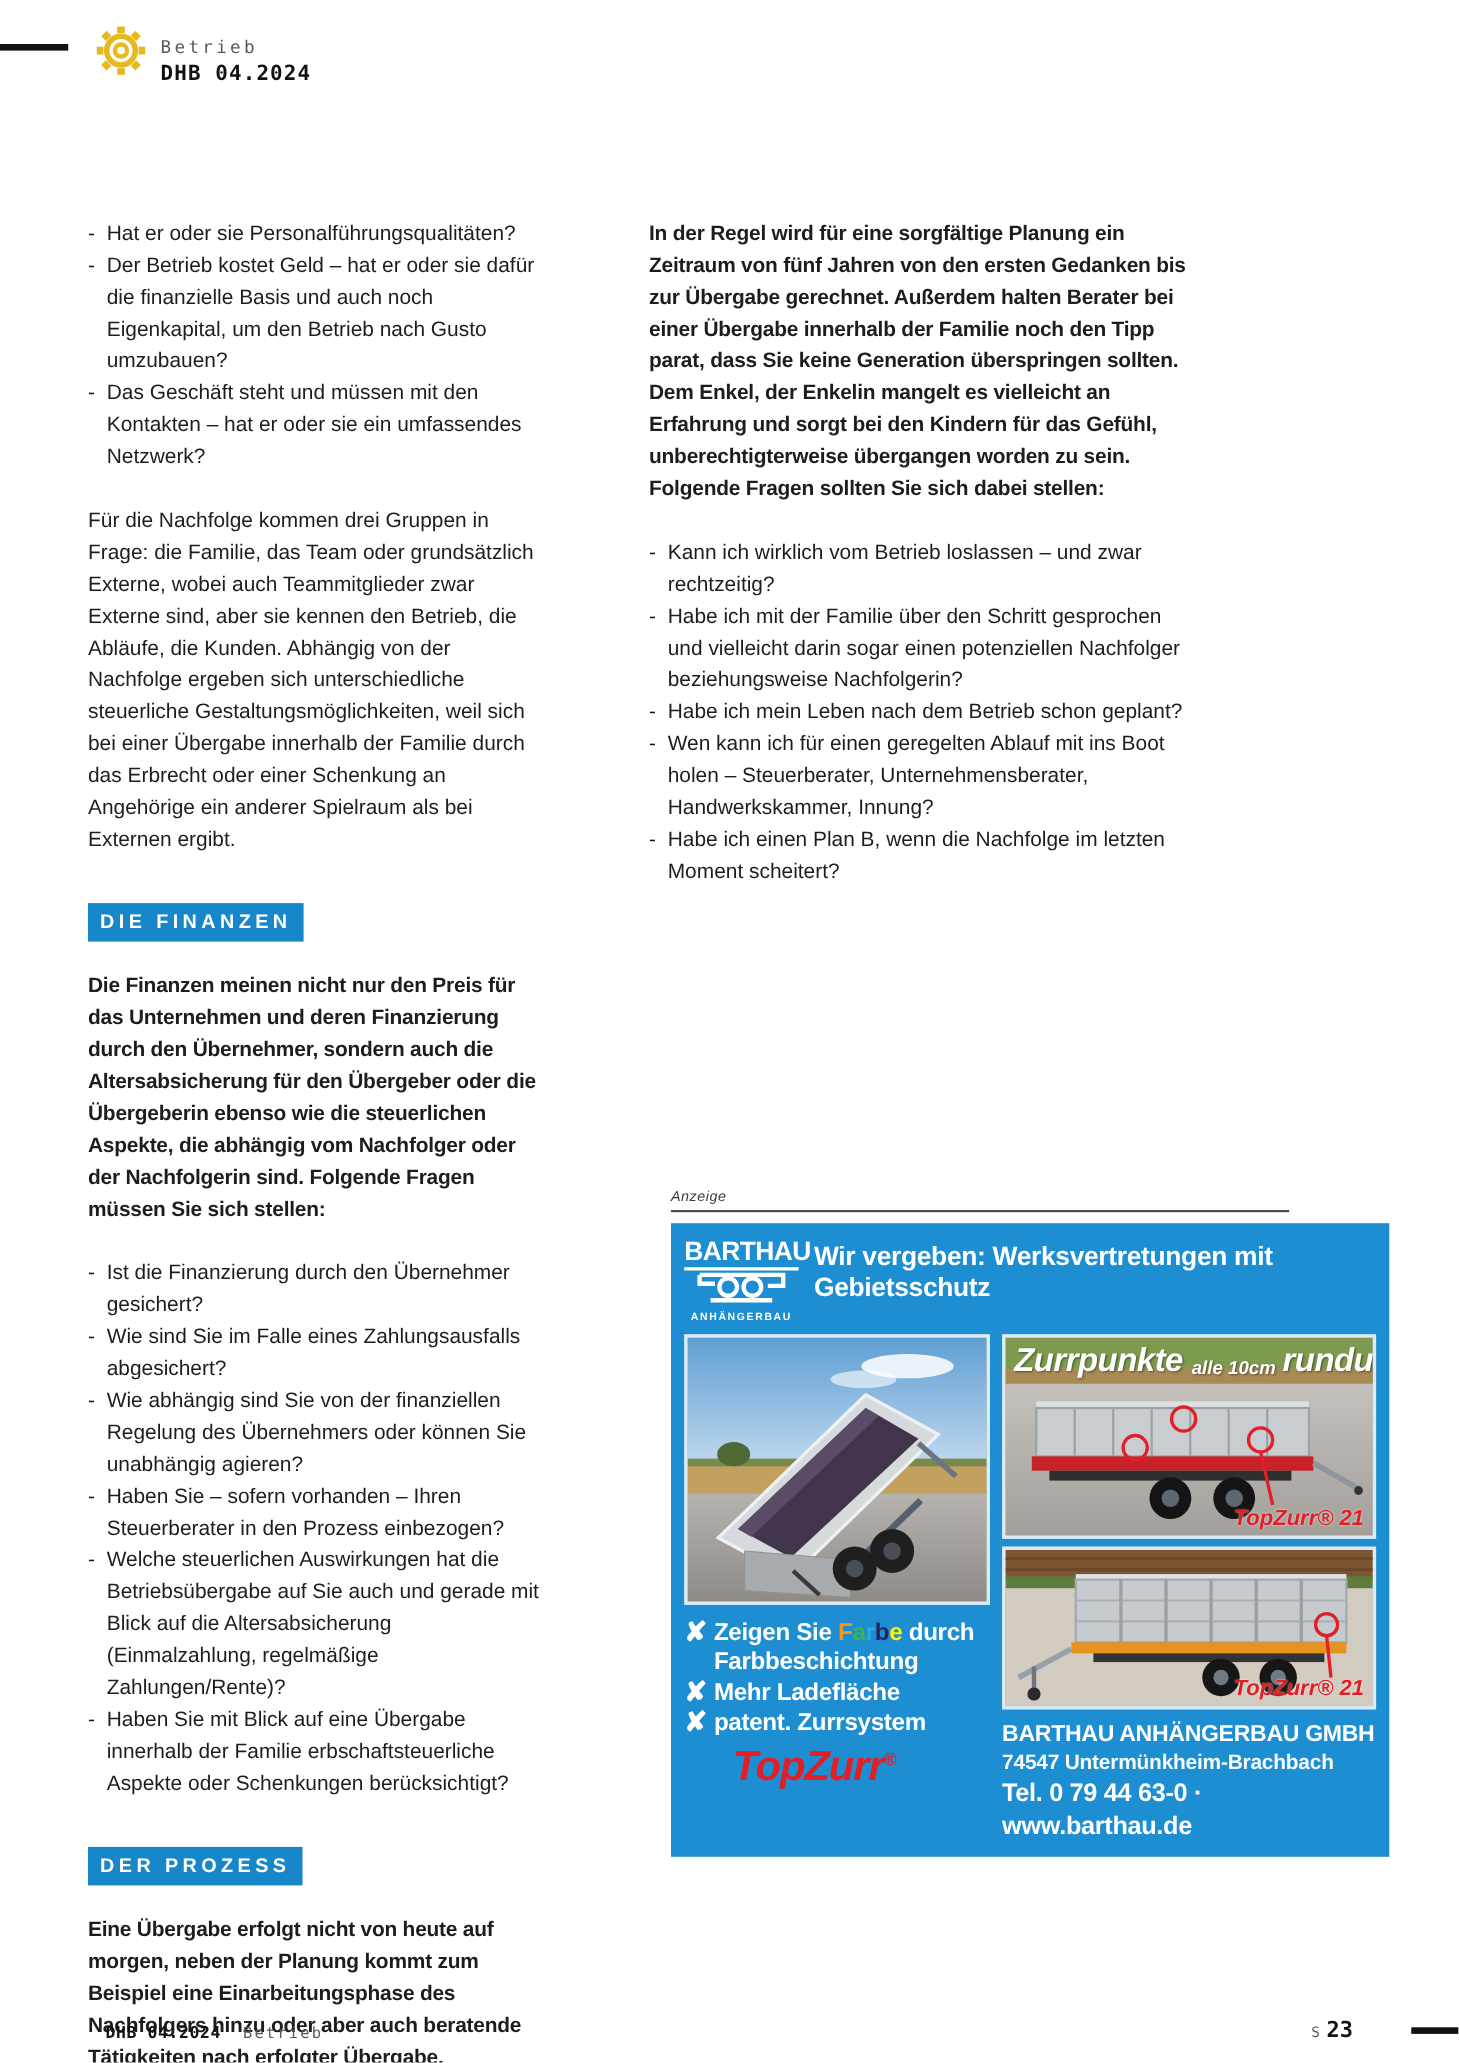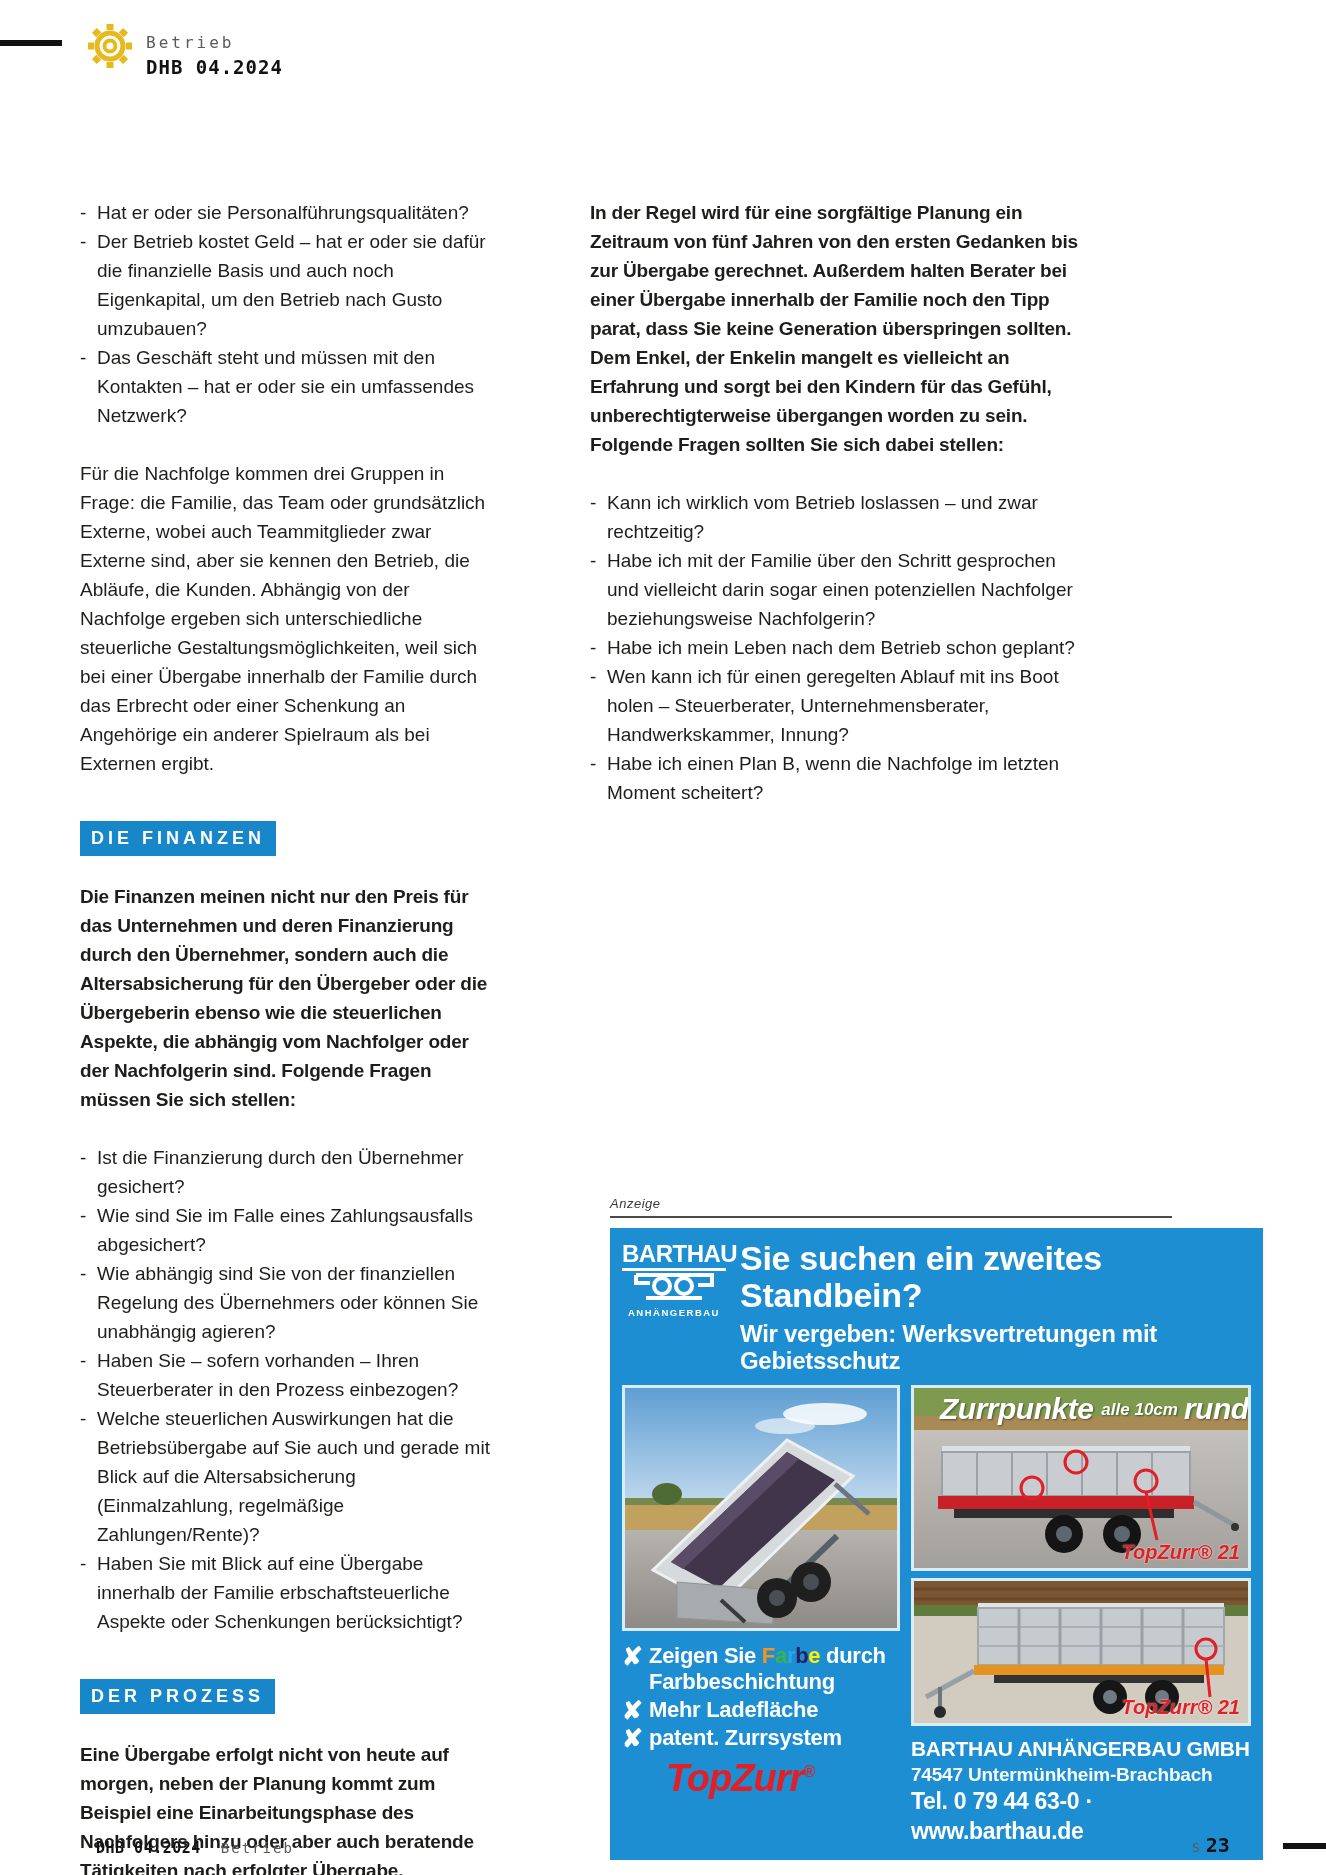--- a/index.html
+++ b/index.html
@@ -22,41 +22,41 @@
   .li{display:flex;}
   .li-marker{flex:none;width:17px;}
   .li-text{flex:1;}
   .list{margin:0 0 29px 0;}
   .badge{
     display:inline-block;background:#1787c9;color:#ffffff;font-weight:bold;
     font-size:18px;letter-spacing:4px;line-height:1;padding:8px 11px 9px 11px;
     margin:14px 0 26px 0;
   }
   
-  .ad-wrap{position:absolute;left:610px;top:1196px;width:562px;}
+  .ad-wrap{position:absolute;left:610px;top:1080px;width:562px;}
   .ad-label{font-style:italic;font-size:13px;color:#3a3a3a;letter-spacing:0.5px;}
   .ad-rule{border:0;border-top:2px solid #4a4a4a;margin:5px 0 10px 0;}
   .ad-box{background:#1e8ed3;padding:12px 12px 14px 12px;box-sizing:border-box;width:653px;}
   .ad-header{display:flex;gap:14px;align-items:flex-start;margin-bottom:10px;}
   .ad-logo{flex:none;width:104px;color:#fff;text-align:center;padding-top:2px;}
   .ad-logo-name{font-size:24px;font-weight:bold;letter-spacing:-0.5px;line-height:1;border-bottom:3px solid #fff;padding-bottom:2px;}
   .ad-logo-sub{font-size:9.5px;font-weight:bold;letter-spacing:1.5px;margin-top:2px;}
   .ad-headlines{flex:1;color:#fff;}
   .ad-headline{font-size:34px;font-weight:bold;letter-spacing:-0.3px;line-height:1.1;}
   .ad-subheadline{font-size:24px;font-weight:bold;letter-spacing:-0.3px;line-height:1.15;margin-top:5px;}
   .ad-content{display:flex;gap:11px;}
   .ad-col-l{flex:none;width:278px;}
   .ad-col-r{flex:none;width:340px;}
   .photo{position:relative;border:3px solid #d8ecf9;background:#b5b2ae;box-sizing:border-box;overflow:hidden;}
   .photo svg{display:block;width:100%;height:100%;}
   .photo1{width:278px;height:246px;}
   .photo2{width:340px;height:186px;}
   .photo3{width:340px;height:148px;margin-top:7px;}
-  .overlay-row{position:absolute;top:4px;left:8px;right:8px;display:flex;align-items:center;color:#fff;
-    text-shadow:1px 1px 2px rgba(0,0,0,0.45);white-space:nowrap;margin-left:18px;}
+  .overlay-row{position:absolute;top:4px;left:8px;right:8px;display:flex;align-items:flex-end;color:#fff;
+    text-shadow:1px 1px 2px rgba(0,0,0,0.45);white-space:nowrap;}
   .ov-big{font-size:30px;font-weight:bold;font-style:italic;letter-spacing:-0.5px;}
   .ov-small{font-size:17px;font-weight:bold;font-style:italic;margin:2px 6px 0 8px;}
   .ov-right{margin-left:auto;}
   .prod-label{position:absolute;right:8px;bottom:4px;color:#e01f26;font-weight:bold;font-style:italic;font-size:20px;
     text-shadow:0 0 2px rgba(255,255,255,0.8);}
   .features{margin-top:12px;color:#fff;}
   .feat{display:flex;align-items:flex-start;margin-bottom:2px;}
   .feat-x{flex:none;width:27px;font-size:25px;line-height:26px;font-weight:bold;}
   .feat-text{font-size:22px;font-weight:bold;line-height:26px;letter-spacing:-0.3px;}
   .topzurr-logo{margin:8px 0 0 44px;color:#e01f26;font-size:38px;font-weight:bold;font-style:italic;letter-spacing:-1px;line-height:1;}
@@ -186,21 +186,20 @@
               <path d="M14 4 H90 V14 H76"></path>
               <path d="M14 4 V12 H28"></path>
               <circle cx="40" cy="15" r="8"></circle>
               <circle cx="62" cy="15" r="8"></circle>
               <line x1="24" y1="27" x2="80" y2="27"></line>
             </g>
           </svg>
           <div class="ad-logo-sub">ANHÄNGERBAU</div>
         </div>
         <div class="ad-headlines">
-          <div class="ad-headline">Sie suchen ein zweites Standbein?</div>
           <div class="ad-subheadline">Wir vergeben: Werksvertretungen mit Gebietsschutz</div>
         </div>
       </div>
 
       <div class="ad-content">
         <div class="ad-col-l">
 
           <div class="photo photo1">
             <svg viewBox="0 0 272 240" preserveAspectRatio="none">
               <defs>

